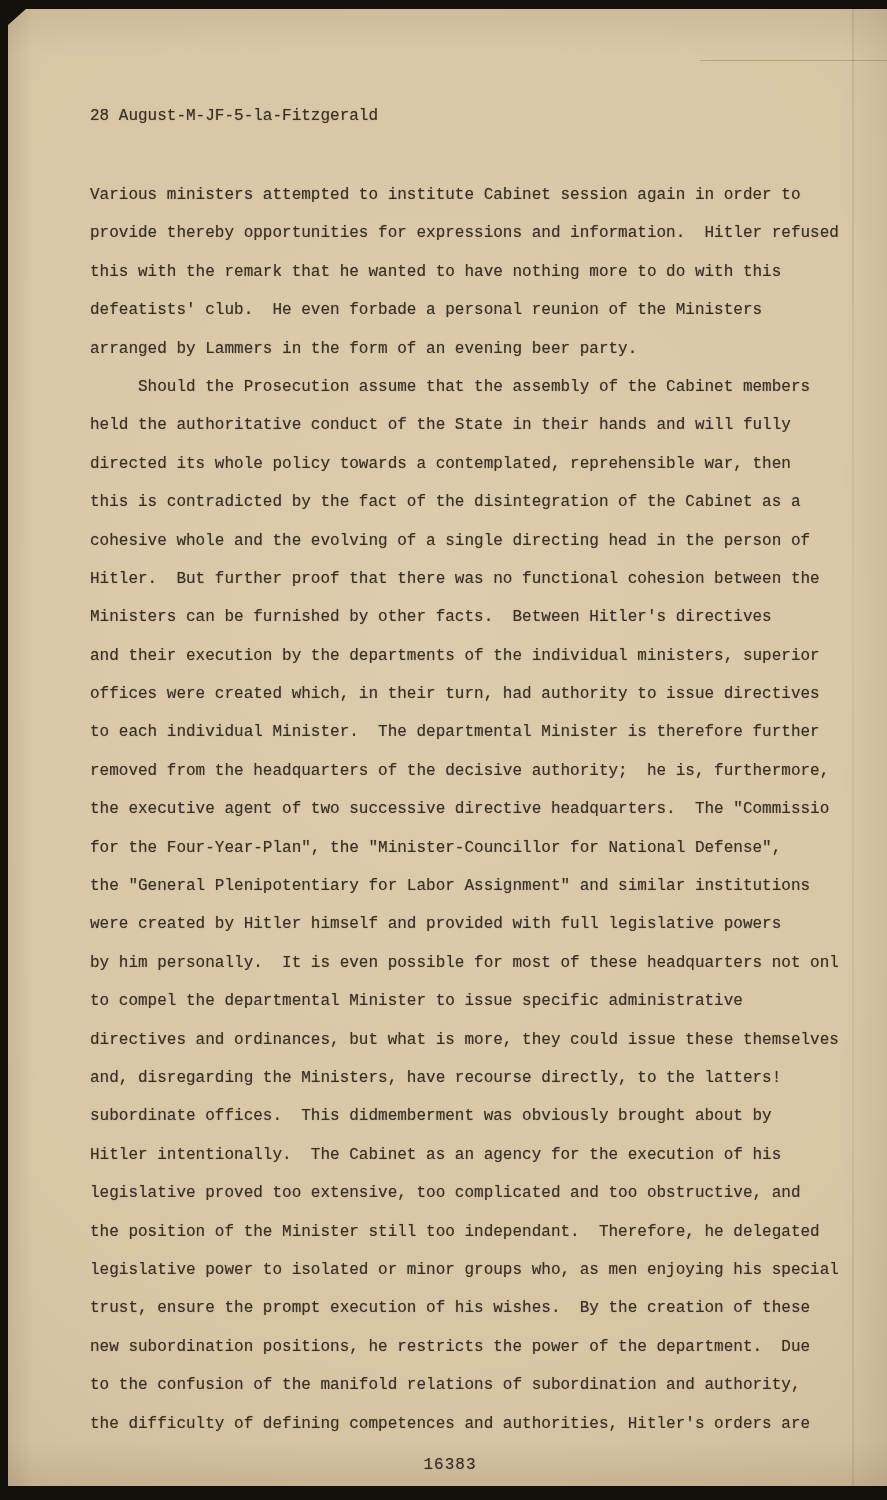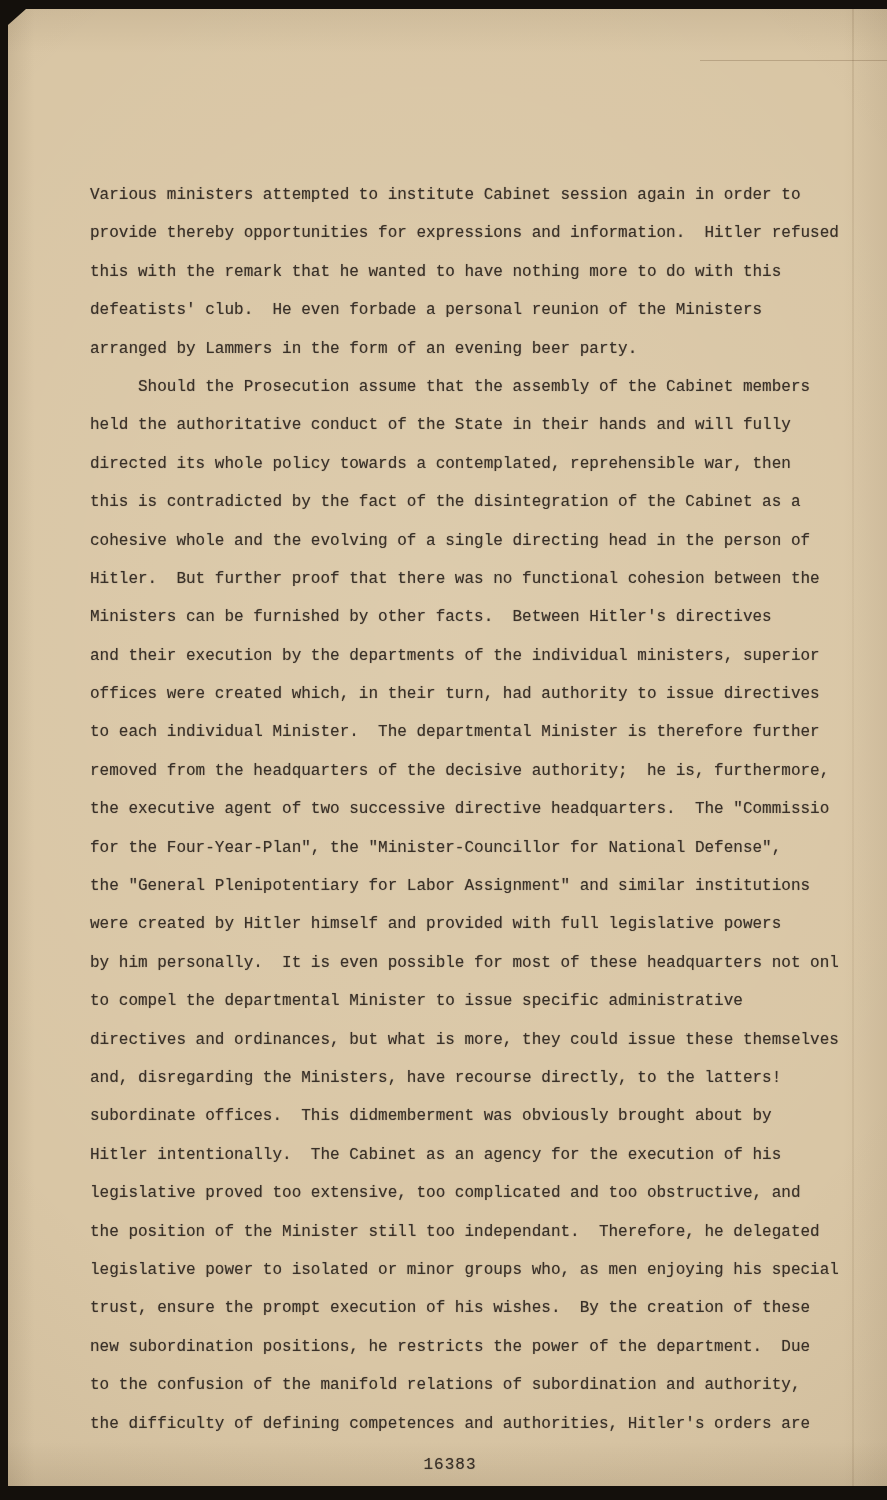--- a/index.html
+++ b/index.html
@@ -78,15 +78,16 @@
     letter-spacing: 1px;
   }
 </style>
 </head>
 <body>
 
 <div class="scan">
   <div class="paper"></div>
   <div class="crease-vertical"></div>
   <div class="crease-horizontal"></div>
+  <div class="typed header-line">28 August-M-JF-5-la-Fitzgerald</div>
   <div class="typed body-lines"><div class="typed-line">Various ministers attempted to institute Cabinet session again in order to</div><div class="typed-line">provide thereby opportunities for expressions and information.  Hitler refused</div><div class="typed-line">this with the remark that he wanted to have nothing more to do with this</div><div class="typed-line">defeatists' club.  He even forbade a personal reunion of the Ministers</div><div class="typed-line">arranged by Lammers in the form of an evening beer party.</div><div class="typed-line">     Should the Prosecution assume that the assembly of the Cabinet members</div><div class="typed-line">held the authoritative conduct of the State in their hands and will fully</div><div class="typed-line">directed its whole policy towards a contemplated, reprehensible war, then</div><div class="typed-line">this is contradicted by the fact of the disintegration of the Cabinet as a</div><div class="typed-line">cohesive whole and the evolving of a single directing head in the person of</div><div class="typed-line">Hitler.  But further proof that there was no functional cohesion between the</div><div class="typed-line">Ministers can be furnished by other facts.  Between Hitler's directives</div><div class="typed-line">and their execution by the departments of the individual ministers, superior</div><div class="typed-line">offices were created which, in their turn, had authority to issue directives</div><div class="typed-line">to each individual Minister.  The departmental Minister is therefore further</div><div class="typed-line">removed from the headquarters of the decisive authority;  he is, furthermore,</div><div class="typed-line">the executive agent of two successive directive headquarters.  The "Commissio</div><div class="typed-line">for the Four-Year-Plan", the "Minister-Councillor for National Defense",</div><div class="typed-line">the "General Plenipotentiary for Labor Assignment" and similar institutions</div><div class="typed-line">were created by Hitler himself and provided with full legislative powers</div><div class="typed-line">by him personally.  It is even possible for most of these headquarters not onl</div><div class="typed-line">to compel the departmental Minister to issue specific administrative</div><div class="typed-line">directives and ordinances, but what is more, they could issue these themselves</div><div class="typed-line">and, disregarding the Ministers, have recourse directly, to the latters!</div><div class="typed-line">subordinate offices.  This didmemberment was obviously brought about by</div><div class="typed-line">Hitler intentionally.  The Cabinet as an agency for the execution of his</div><div class="typed-line">legislative proved too extensive, too complicated and too obstructive, and</div><div class="typed-line">the position of the Minister still too independant.  Therefore, he delegated</div><div class="typed-line">legislative power to isolated or minor groups who, as men enjoying his special</div><div class="typed-line">trust, ensure the prompt execution of his wishes.  By the creation of these</div><div class="typed-line">new subordination positions, he restricts the power of the department.  Due</div><div class="typed-line">to the confusion of the manifold relations of subordination and authority,</div><div class="typed-line">the difficulty of defining competences and authorities, Hitler's orders are</div></div>
   <div class="typed page-number">16383</div>
 </div>
 
 </body></html>

